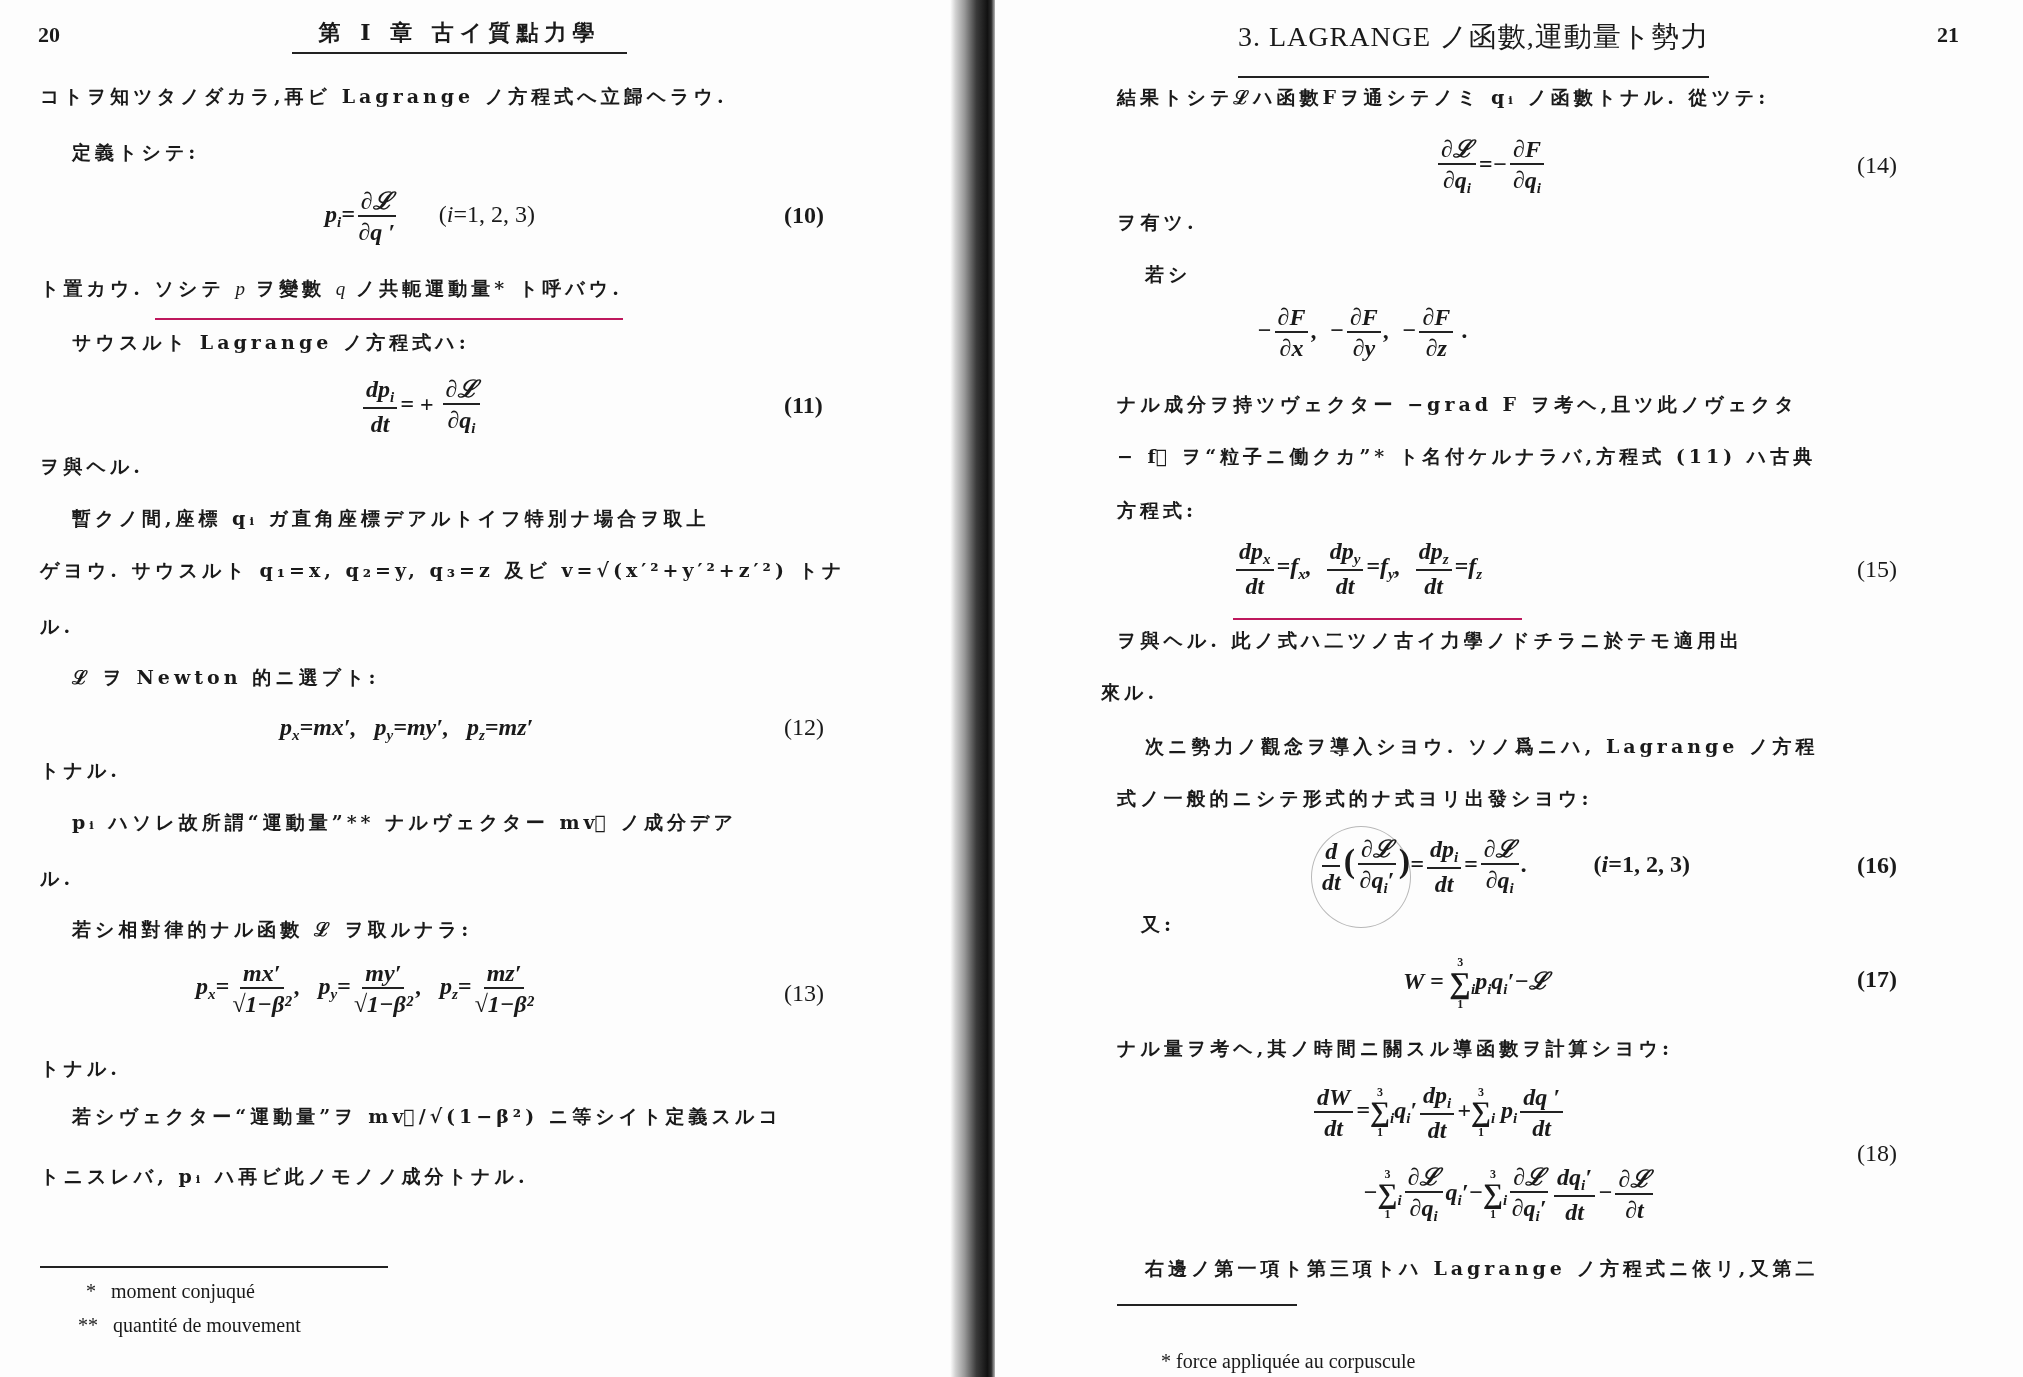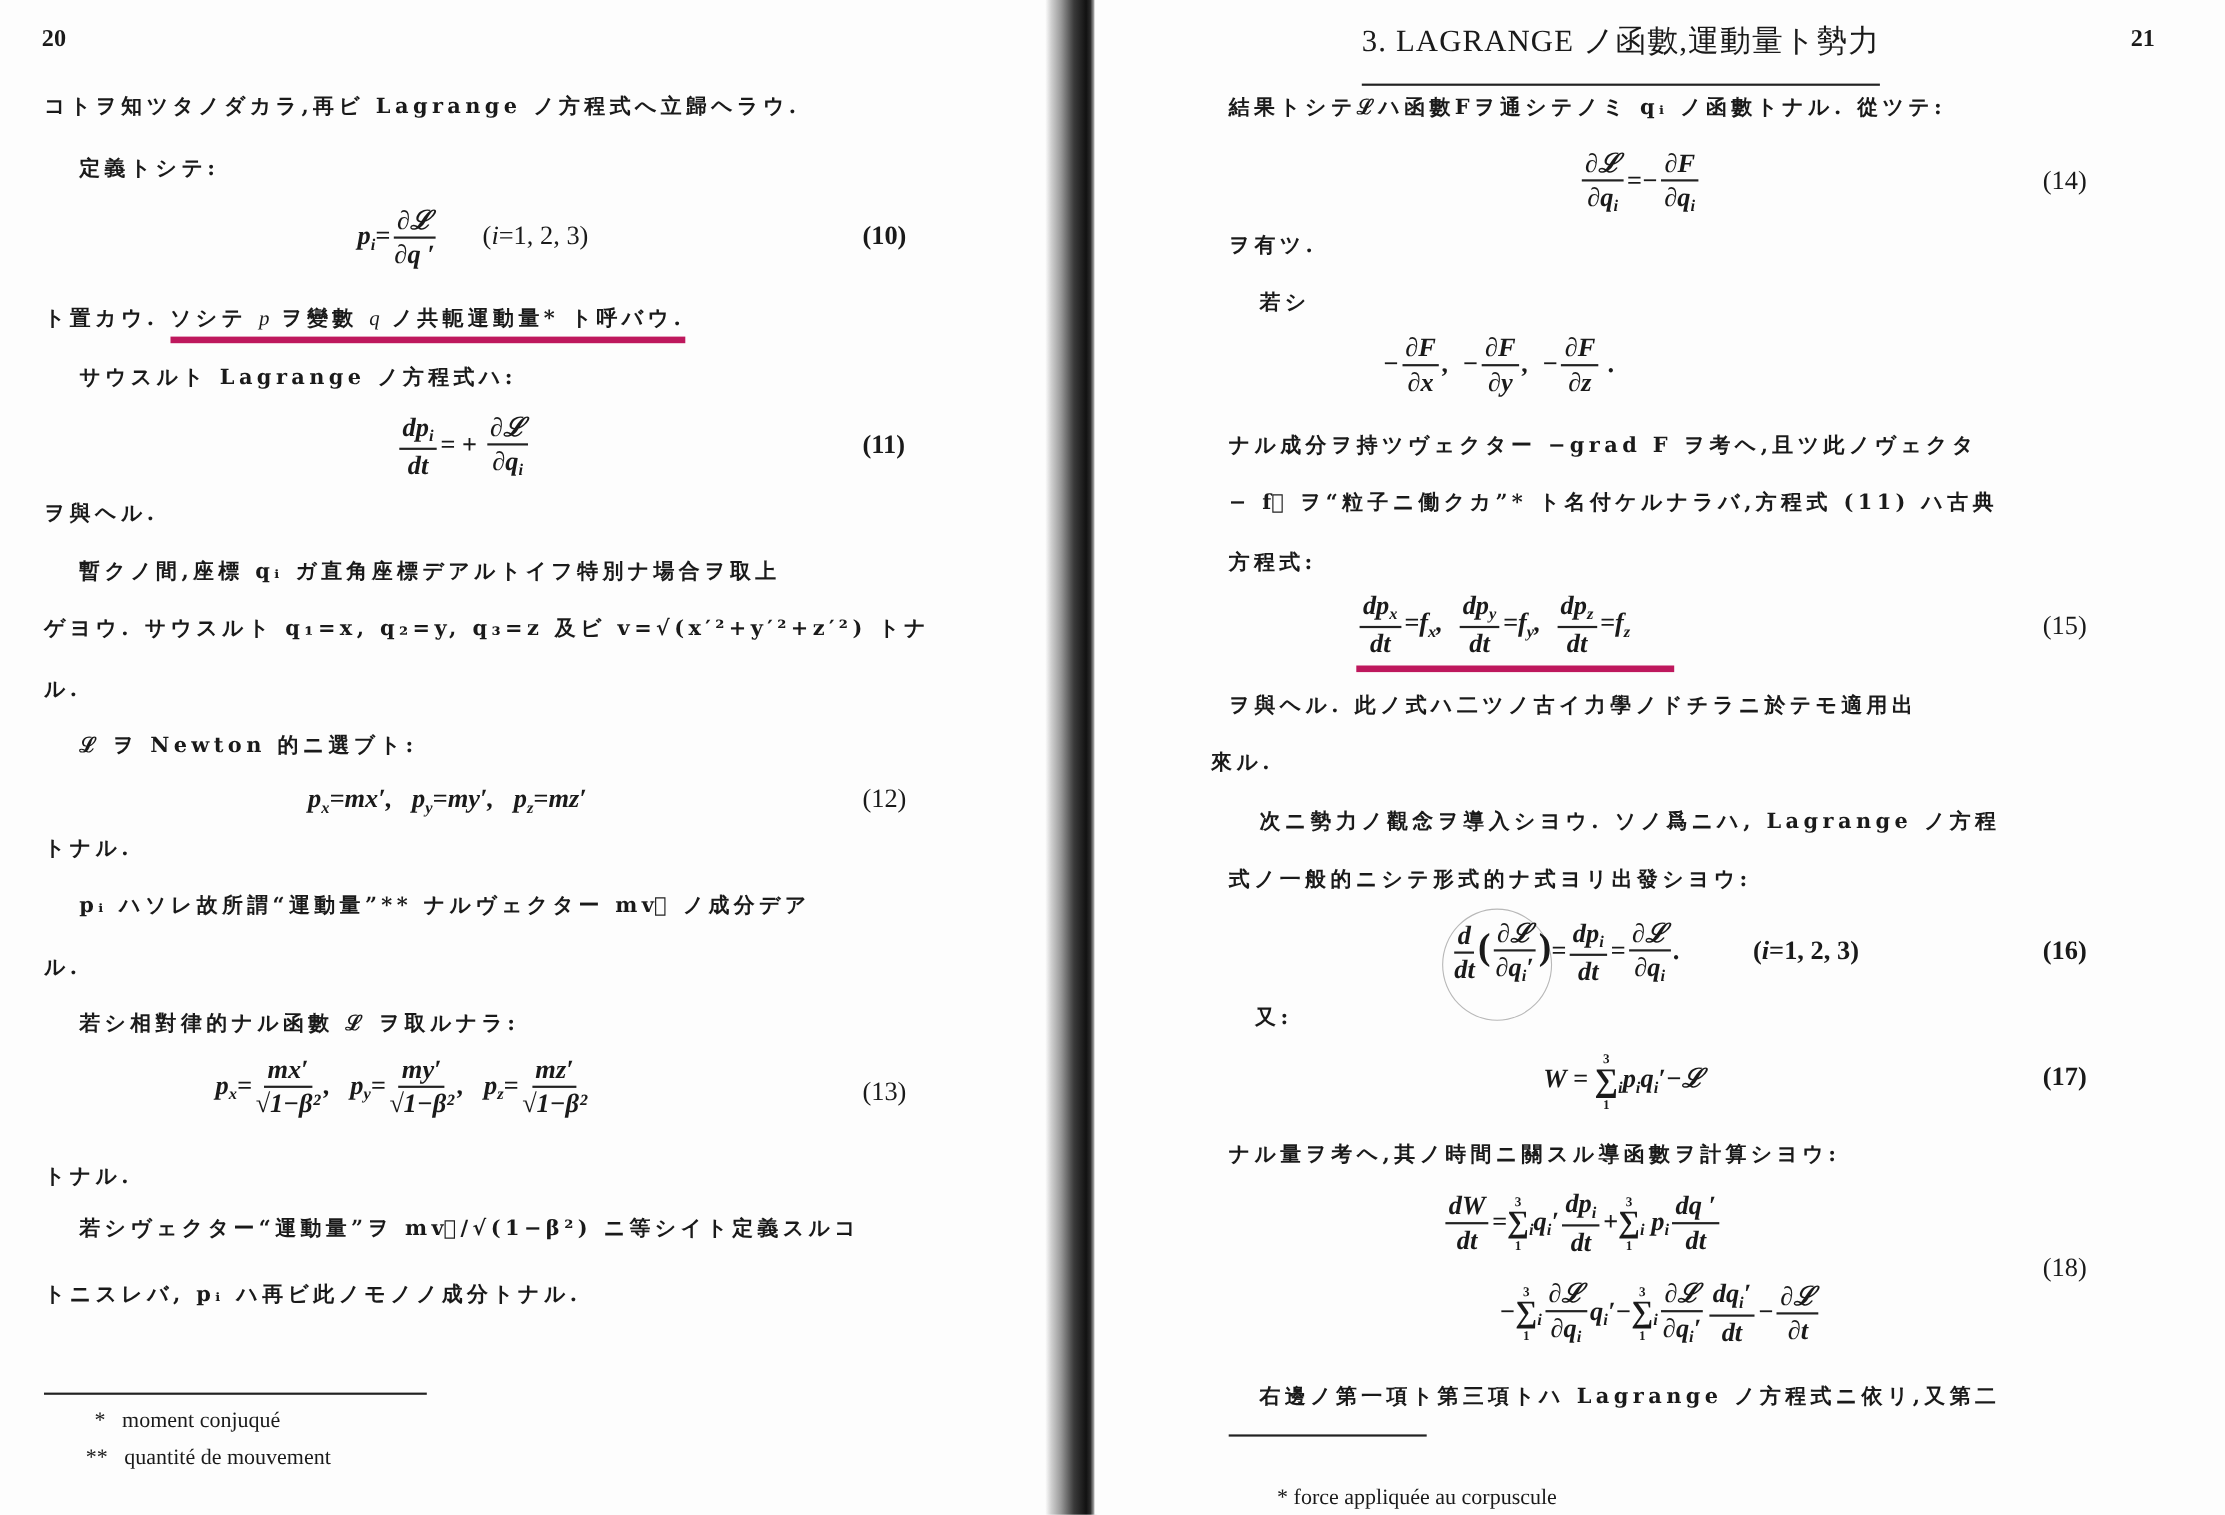--- a/index.html
+++ b/index.html
@@ -19,35 +19,36 @@
   .txt { font-size: 19px; letter-spacing: 4px; font-weight: 600; }
   .latin { font-family: "Liberation Serif", "DejaVu Serif", serif; letter-spacing: 0; font-weight: 400; }
   .math {
     font-family: "Liberation Serif", "DejaVu Serif", serif; font-style: italic; font-weight: 700;
     font-size: 24px; letter-spacing: 0;
   }
   .eqno { font-family: "Liberation Serif", serif; font-size: 24px; font-weight: 700; }
   .pagenum { font-family: "Liberation Serif", serif; font-size: 22px; font-weight: 700; }
   .header-title { font-size: 22px; font-weight: 700; letter-spacing: 6px; padding-bottom: 4px; border-bottom: 2px solid #222; }
   .header-title-r { font-family: "Liberation Serif", serif; font-size: 28px; letter-spacing: 1px; font-weight: 500; padding-bottom: 20px; border-bottom: 2px solid #222; }
-  .underline-wavy { border-bottom: 6px solid #be185d; padding-bottom: 6px; }
+  .underline-wavy { border-bottom: 2px solid #be185d; padding-bottom: 19px; }
   .footnote { font-family: "Liberation Serif", serif; font-size: 20px; }
   .footnote-rule { position: absolute; height: 2px; background: #222; }
   .frac { display: inline-flex; flex-direction: column; align-items: center; vertical-align: middle; margin: 0 3px; }
   .frac > .num { border-bottom: 2px solid #222; padding: 0 3px 1px 3px; line-height: 1.1; }
   .frac > .den { padding-top: 2px; line-height: 1.1; }
   .sub { font-size: 15px; vertical-align: -5px; }
   .circle-mark { position: absolute; border: 1.5px solid #b8b8b8; border-radius: 50%; }
 </style>
 </head>
 <body>
 
 <div class="page page-left">
 
   <div class="abs pagenum" style="left:38px; top:22px;">20</div>
+  <div class="abs header-title" style="left:292px; top:18px; width:335px; text-align:center;">第 I 章 古イ質點力學</div>
 
   <div class="abs txt" style="left:40px; top:84px;">コトヲ知ツタノダカラ,再ビ Lagrange ノ方程式へ立歸ヘラウ.</div>
   <div class="abs txt" style="left:72px; top:140px;">定義トシテ:</div>
 
   <div class="abs math" style="left:325px; top:188px;">
     <span>p<span class="sub">i</span>=</span><span class="frac">
         <span class="num">∂ℒ</span>
         <span class="den">∂q ′</span>
       </span>
     <span style="margin-left:34px; font-style:normal; font-weight:400;">(<i>i</i>=1, 2, 3)</span>

